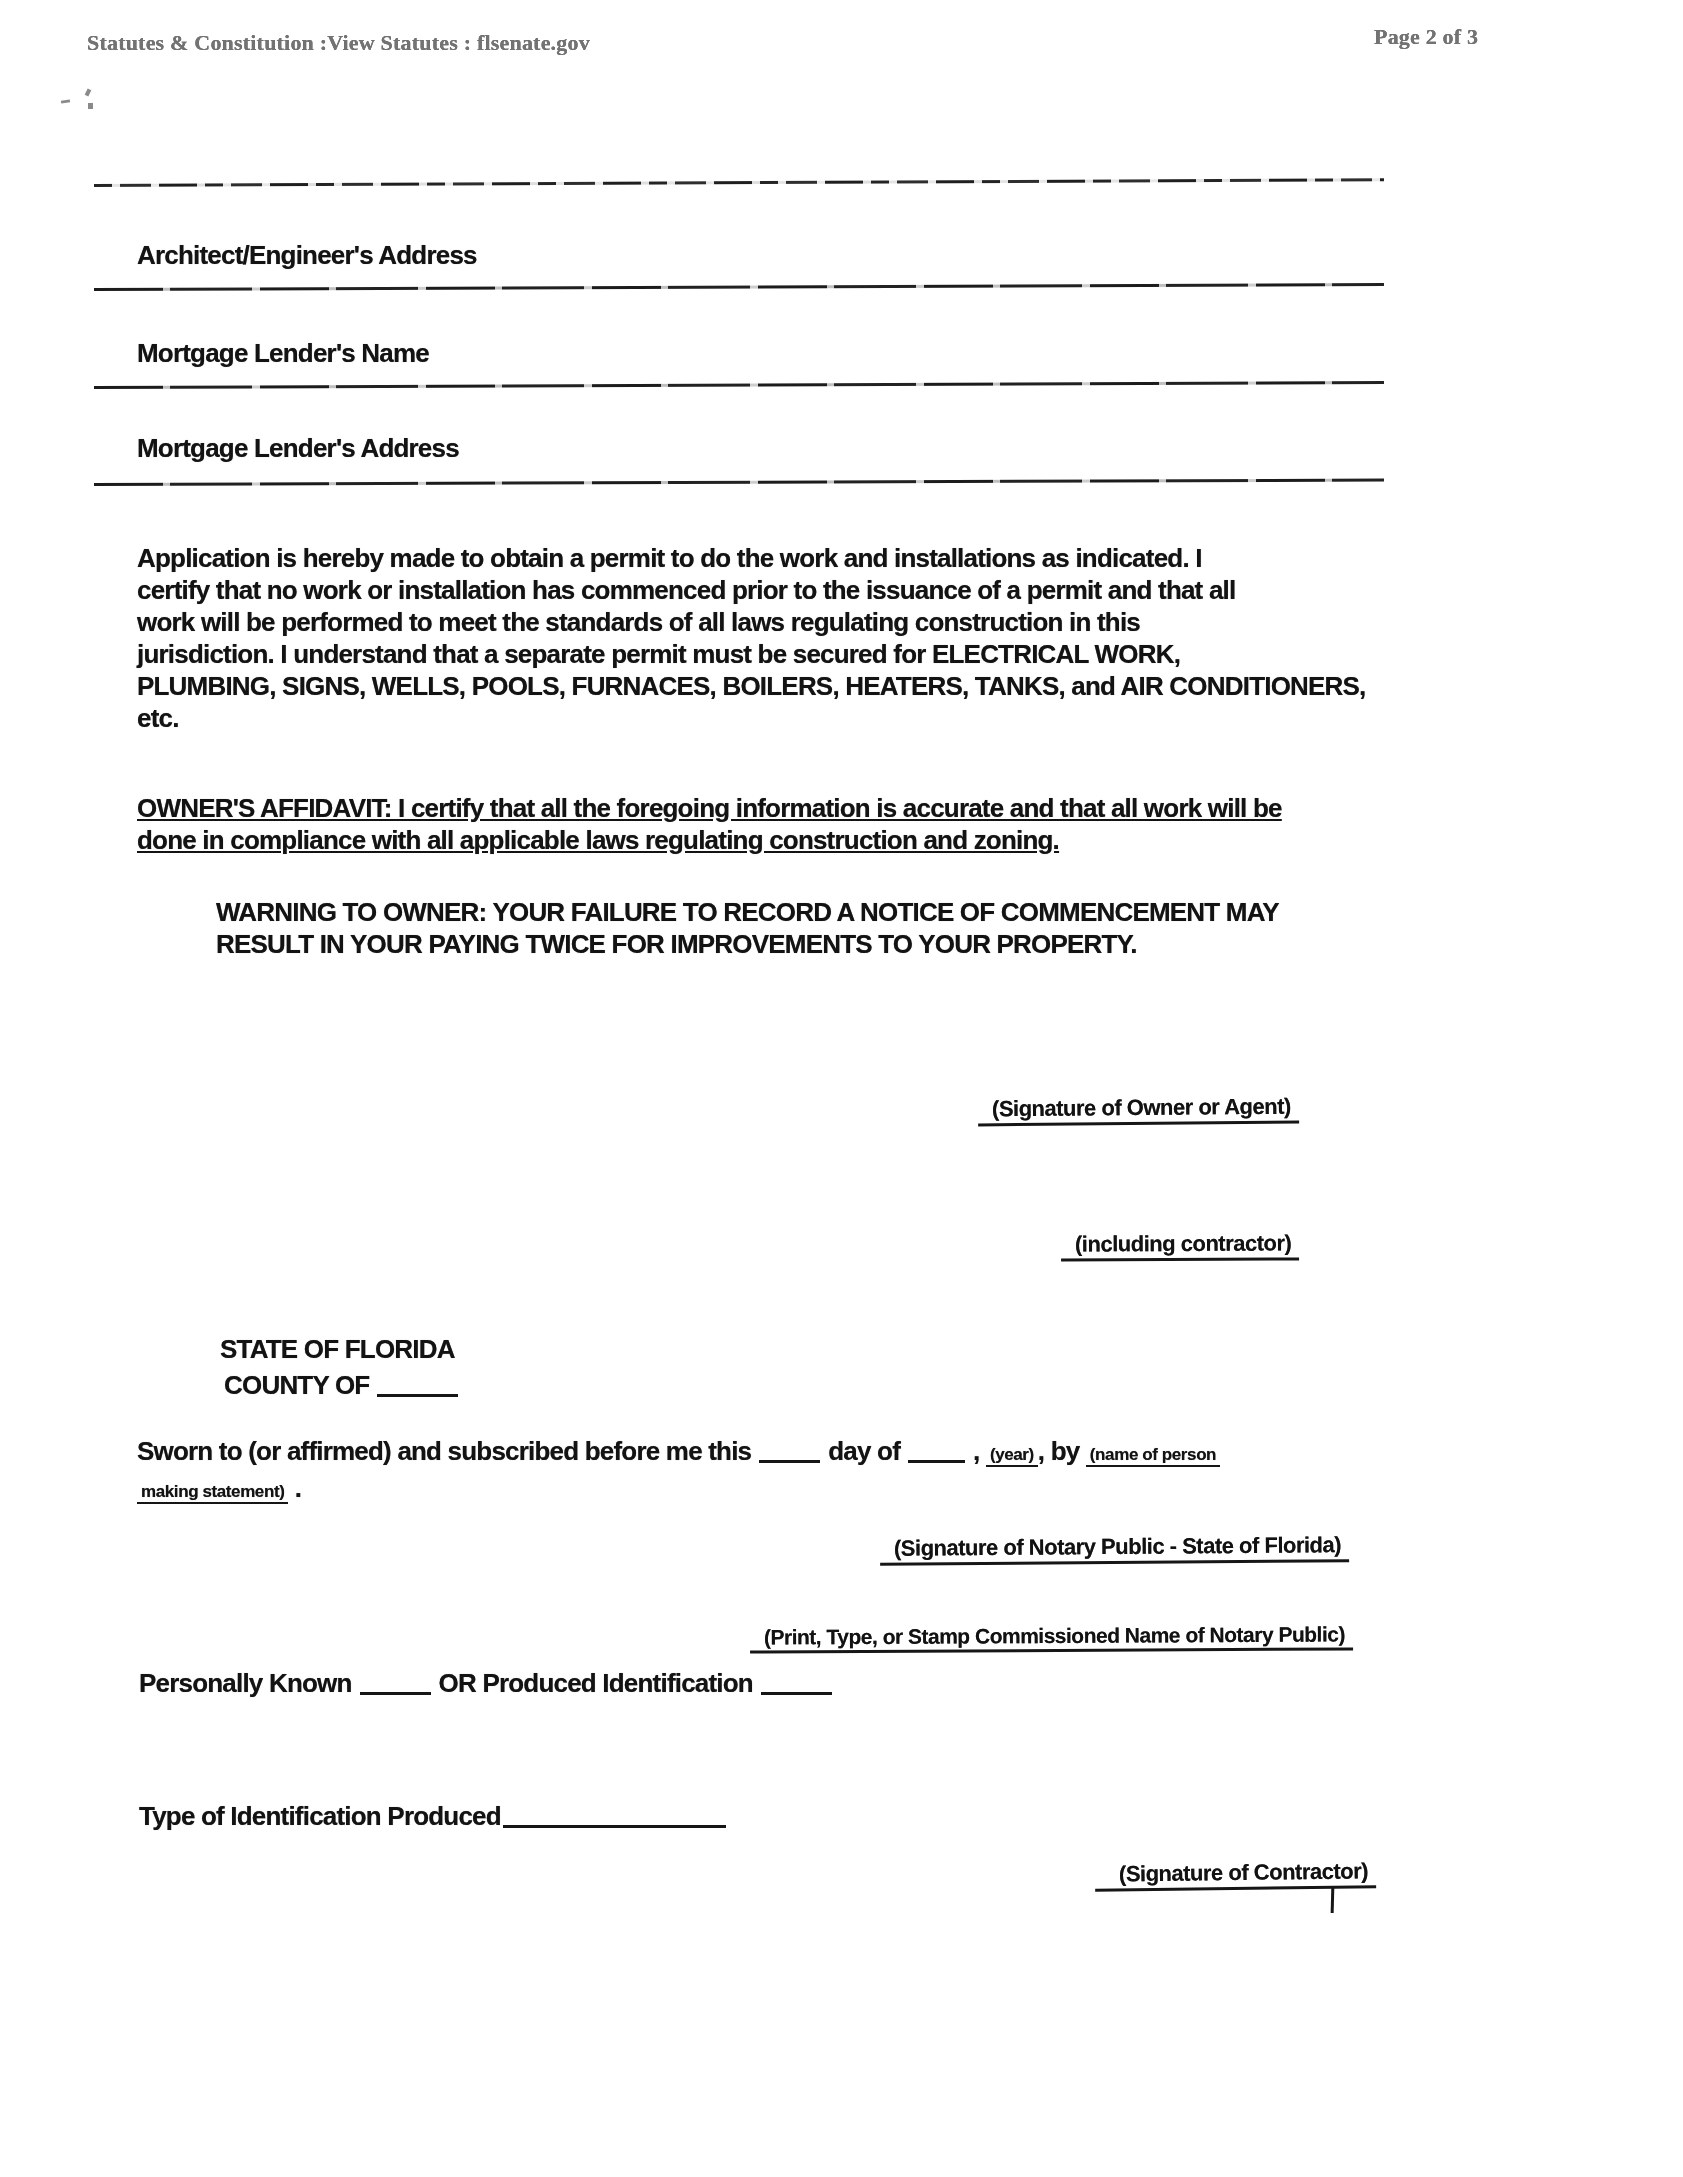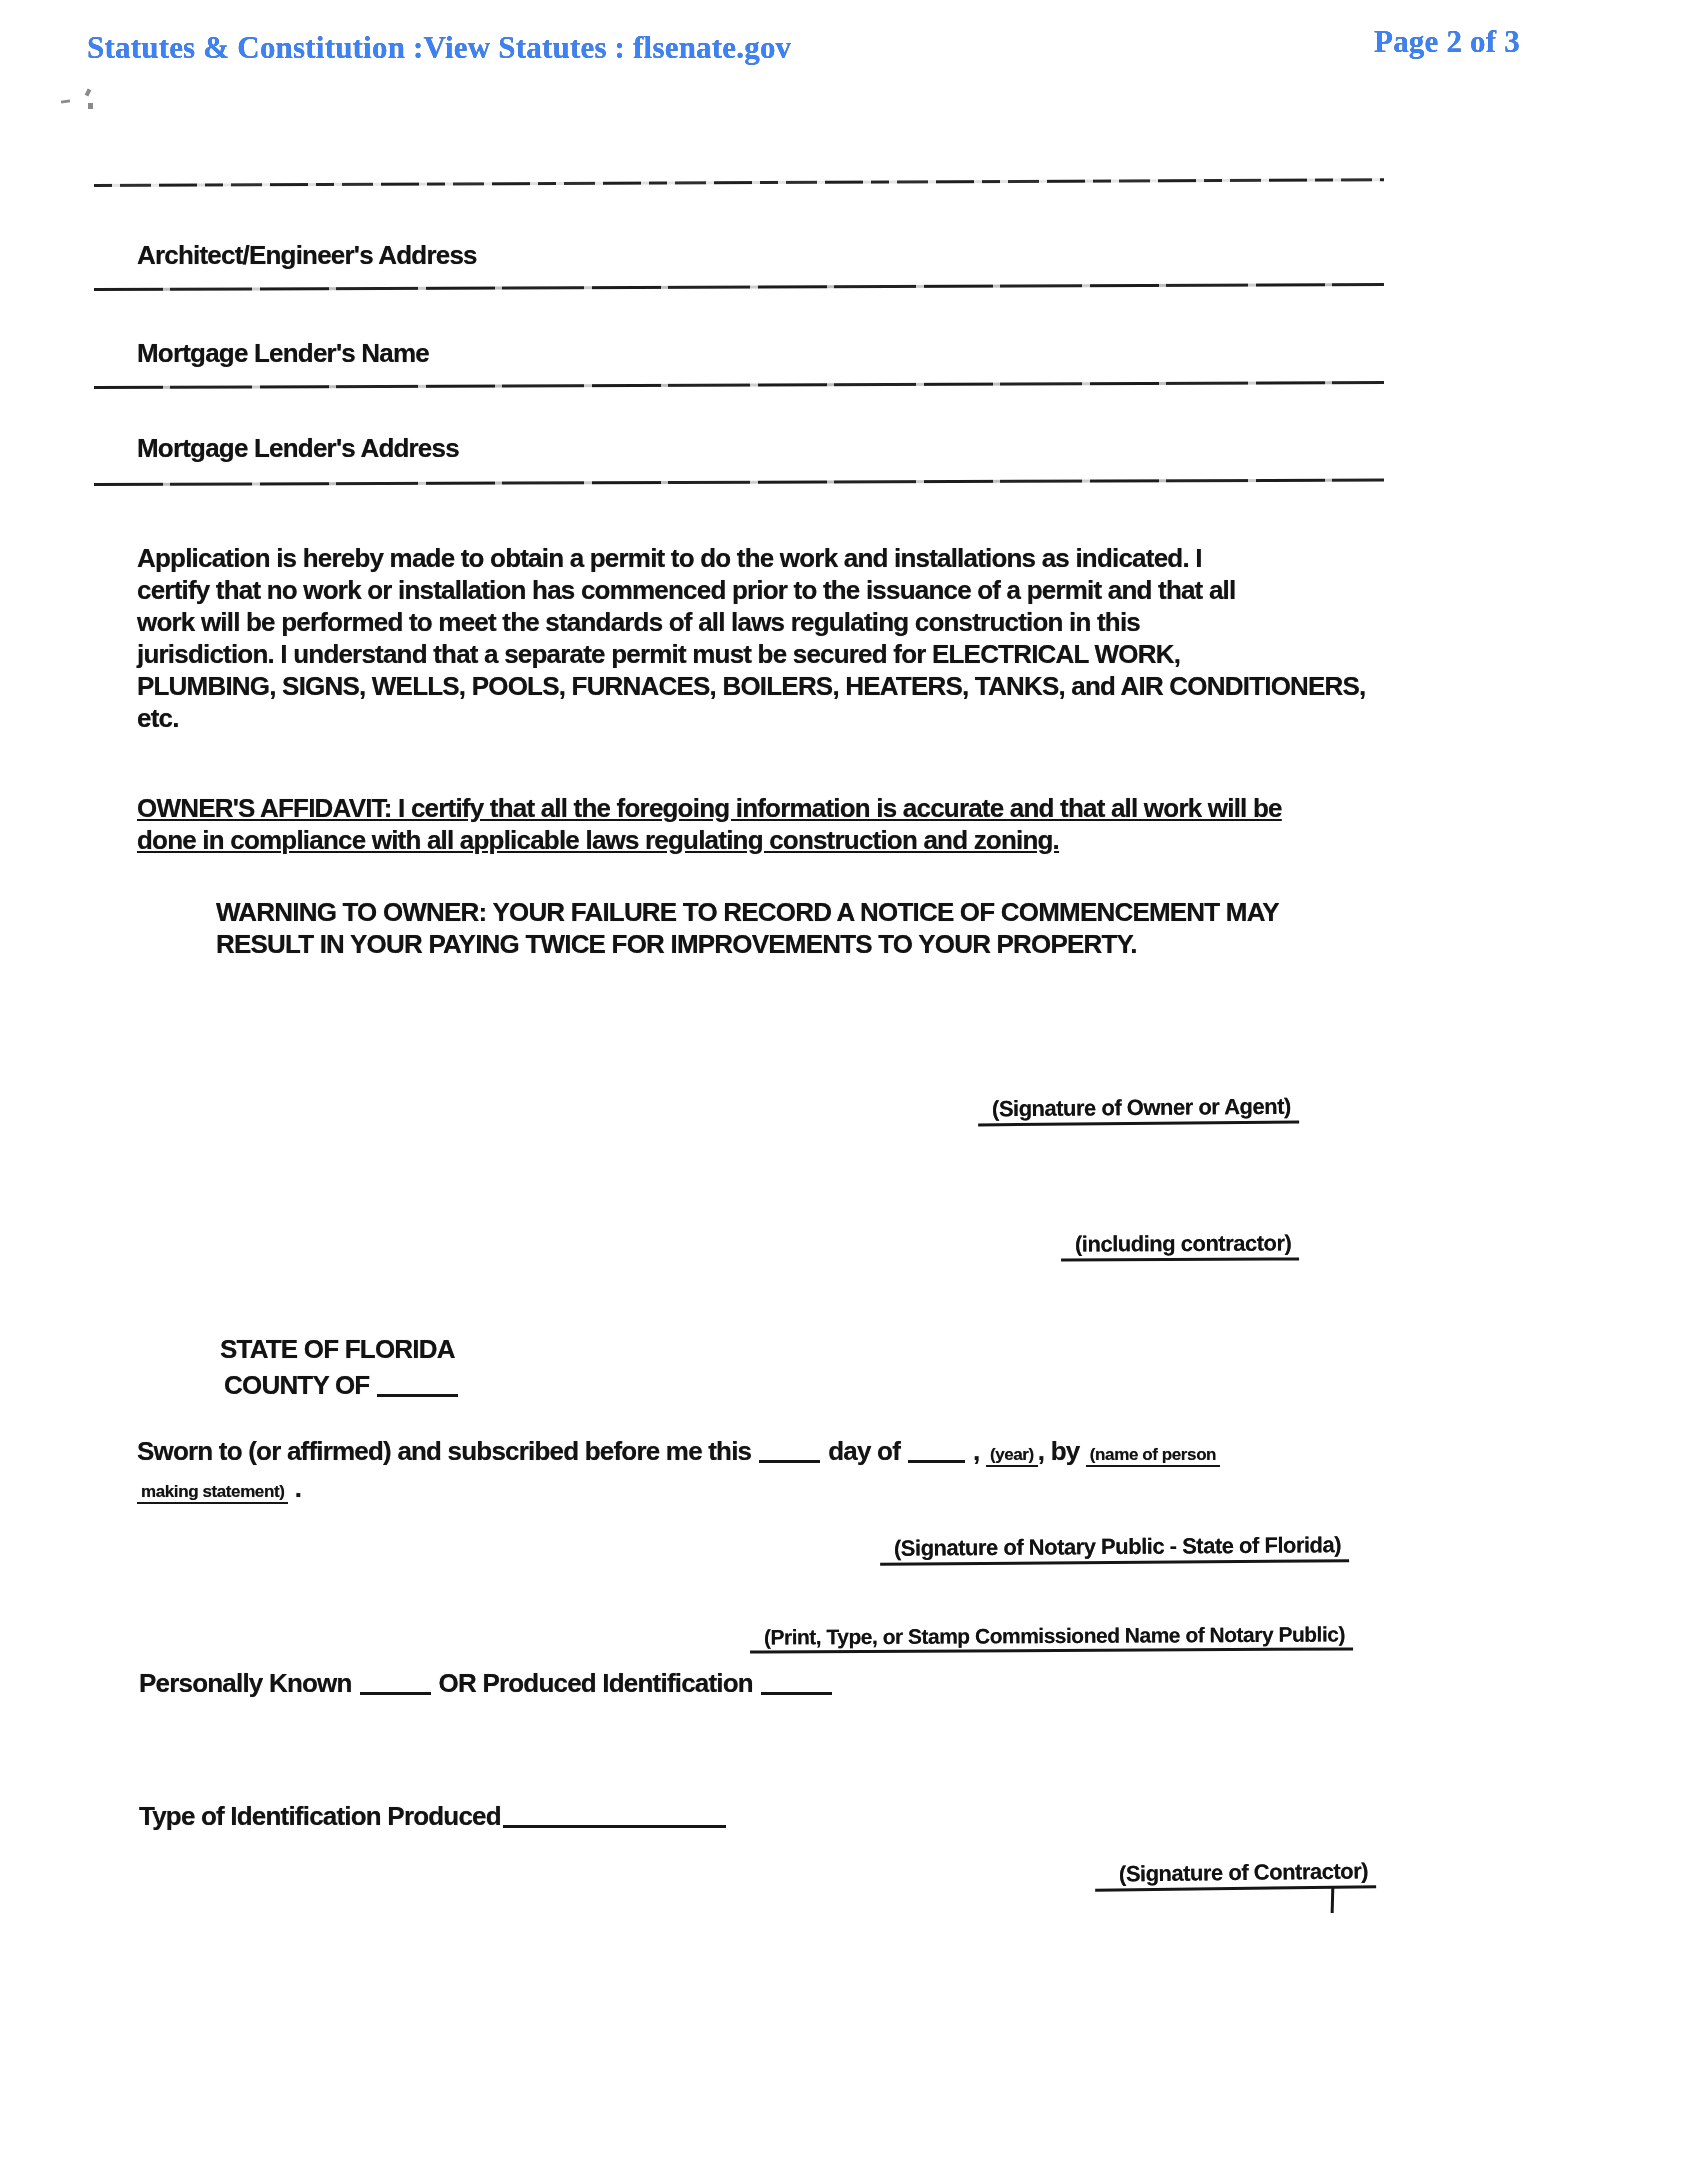--- a/index.html
+++ b/index.html
@@ -9,22 +9,22 @@
     background:#ffffff;
     overflow:hidden;
     font-family:"Liberation Sans",sans-serif;
     color:#141414;
   }
   
   .hdr{
     position:absolute;
     font-family:"Liberation Serif",serif;
     font-weight:600;
-    font-size:31px;
-    color:#3b82f6;
+    font-size:22px;
+    color:#737373;
     letter-spacing:0.2px;
     white-space:nowrap;
     text-shadow:0 0 0.6px rgba(0,0,0,0.65);
   }
   .hdr-title{left:87px;top:30px;}
   .hdr-page{left:1374px;top:24px;text-align:center;}
 
   
   .ftxt{
     font-weight:700;

